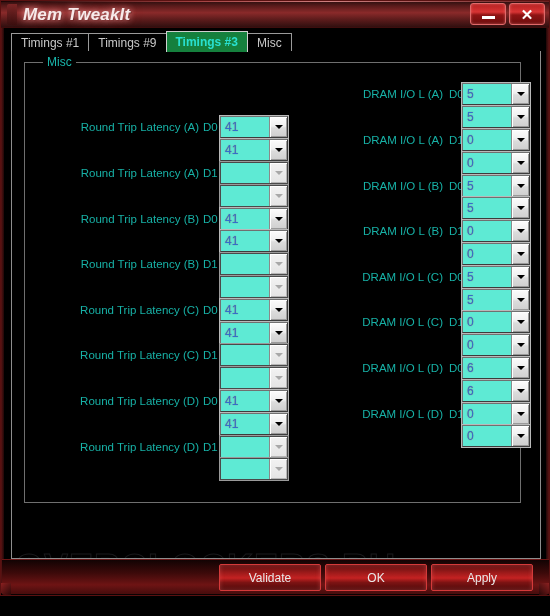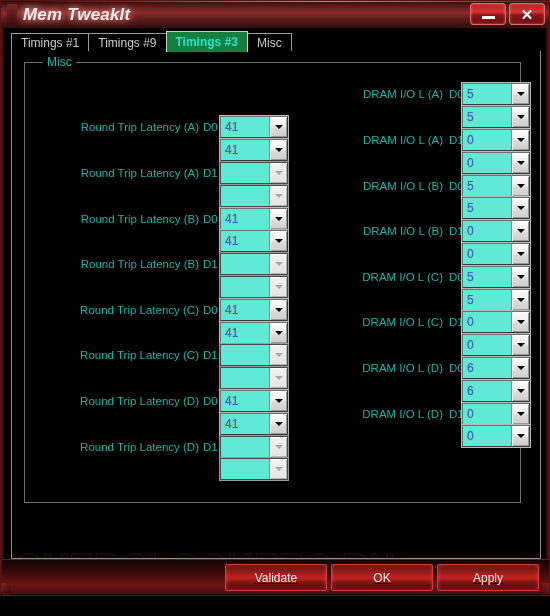--- a/index.html
+++ b/index.html
@@ -182,21 +182,21 @@
     z-index:5;
   }
   
   .footer{
     position:absolute;left:1px;top:558px;width:548px;height:34px;
     background:linear-gradient(to bottom,#120303 0%,#3d0a0a 40%,#6e1414 75%,#4a0d0d 100%);
     border-top:1px solid #6b1515;
     box-sizing:border-box;
     z-index:6;
   }
-  .btnrow{position:absolute;right:11px;top:4px;display:flex;gap:4px;text-decoration:underline;}
+  .btnrow{position:absolute;right:17px;top:4px;display:flex;gap:4px;}
   .btn{
     width:100px;height:25px;
     border:1px solid #d43a3a;
     border-radius:2px;
     background:linear-gradient(to bottom,#5e0f0f 0%,#9b1a1a 30%,#c42222 52%,#7d1313 70%,#4d0b0b 100%);
     color:#e9e9e9;font-size:12px;
     display:flex;align-items:center;justify-content:center;
     cursor:pointer;
     box-shadow:inset 0 0 4px rgba(255,120,120,.35);
   }

